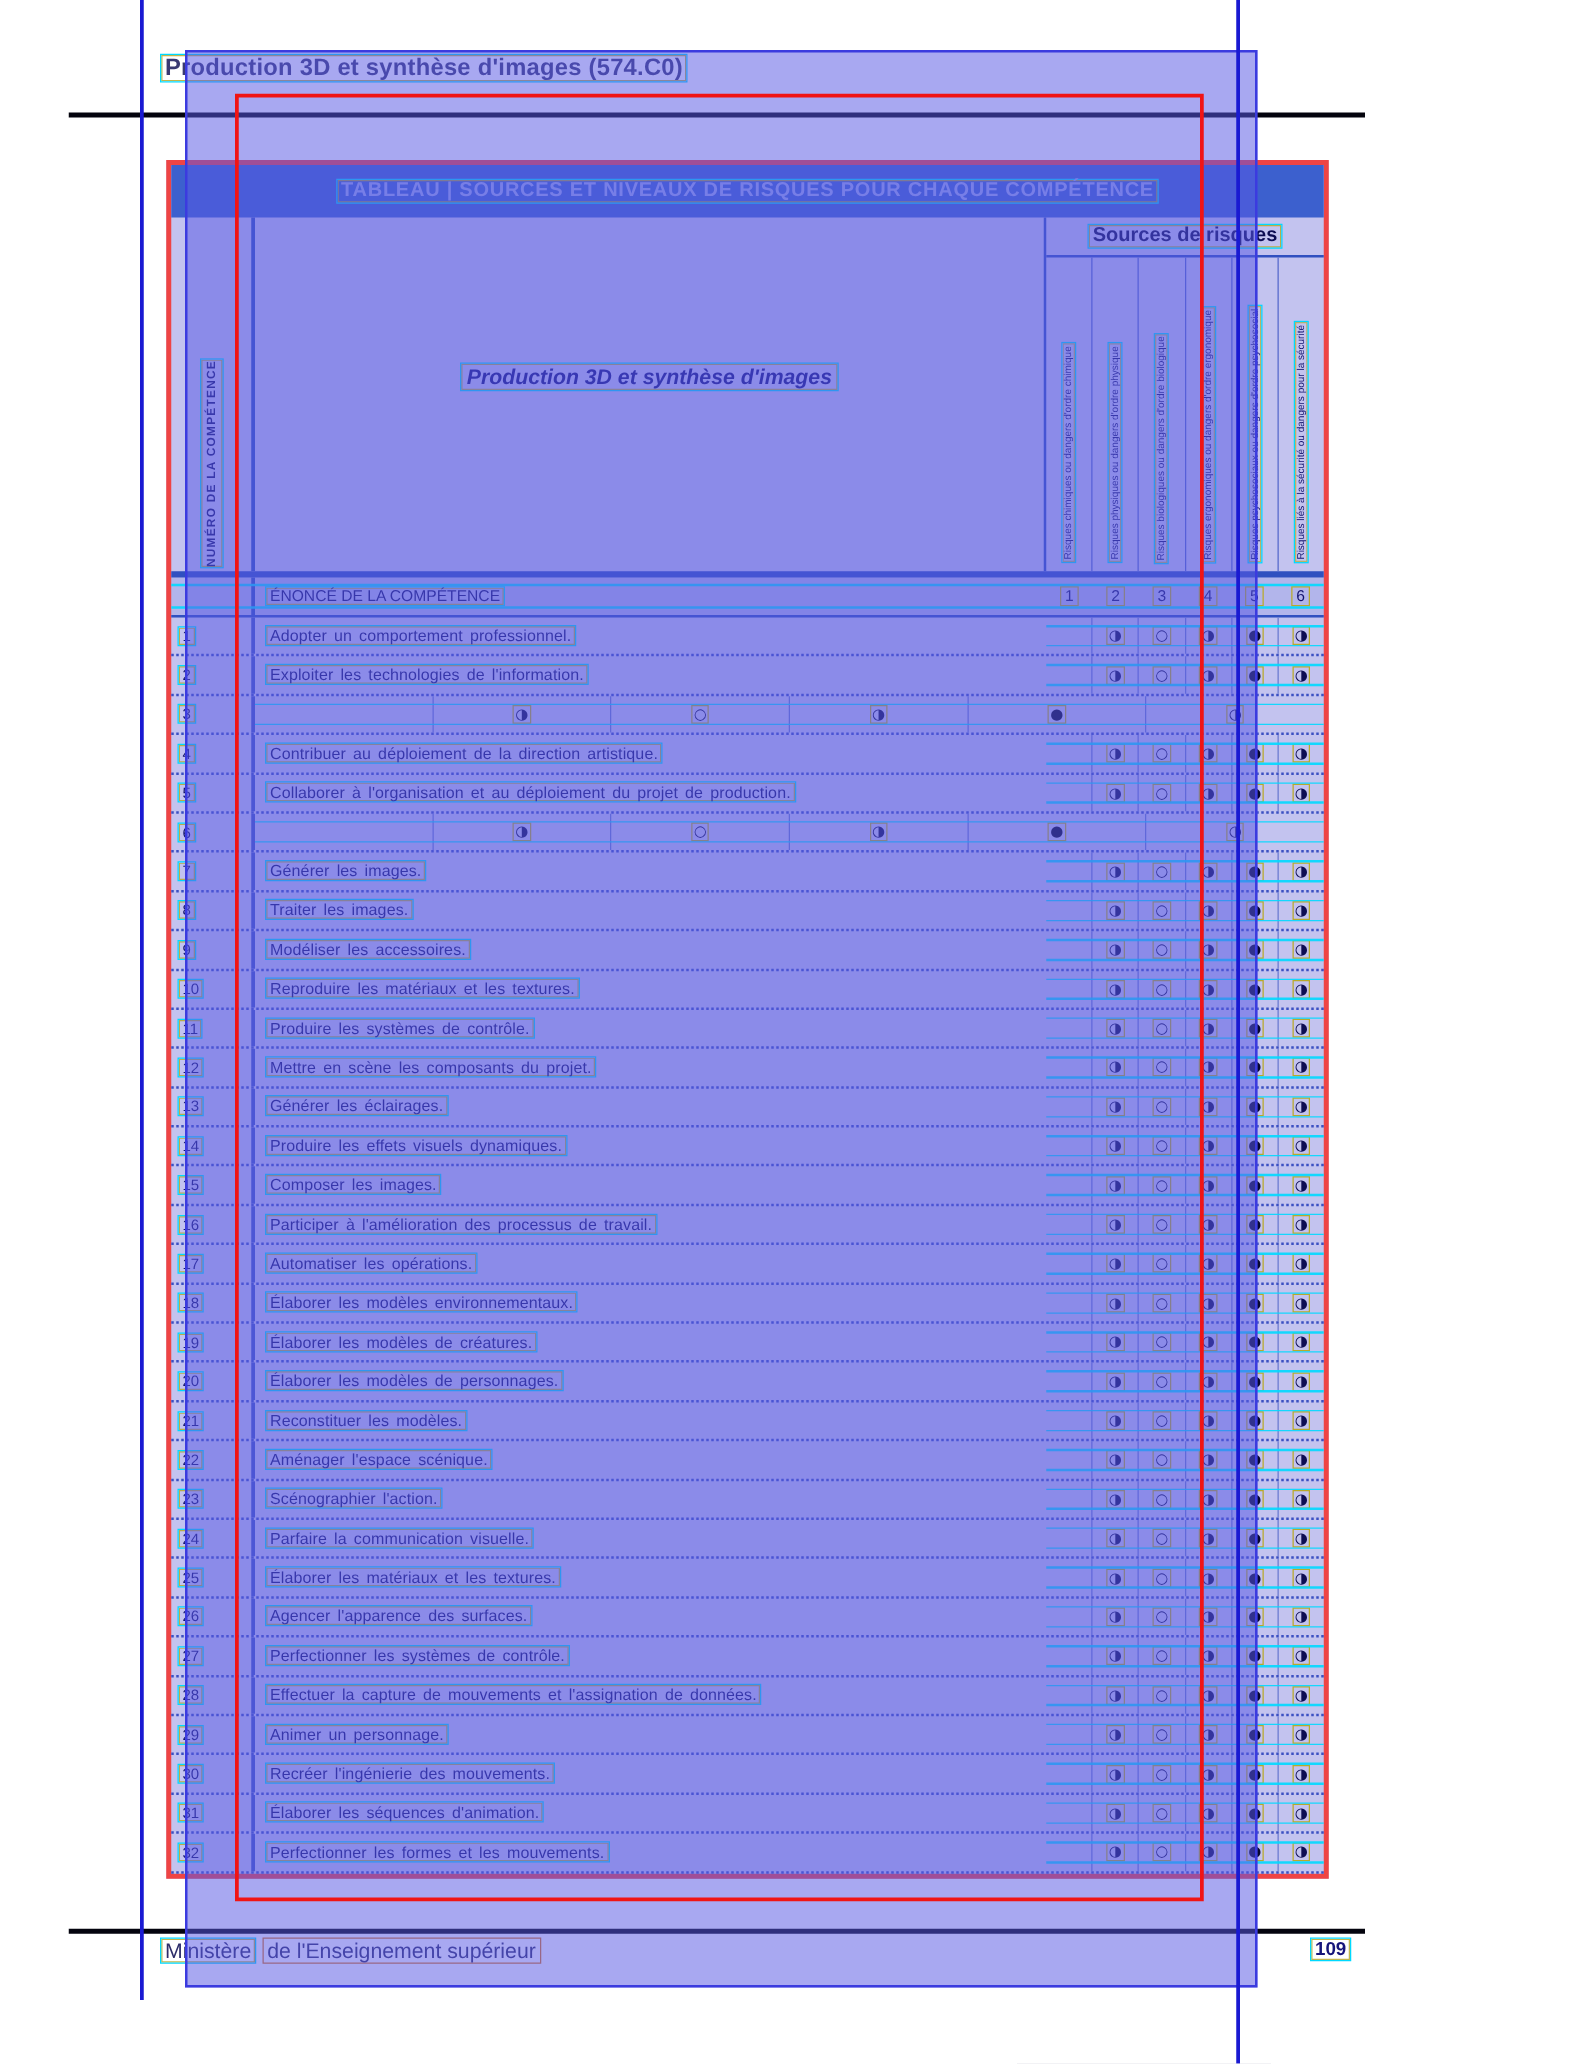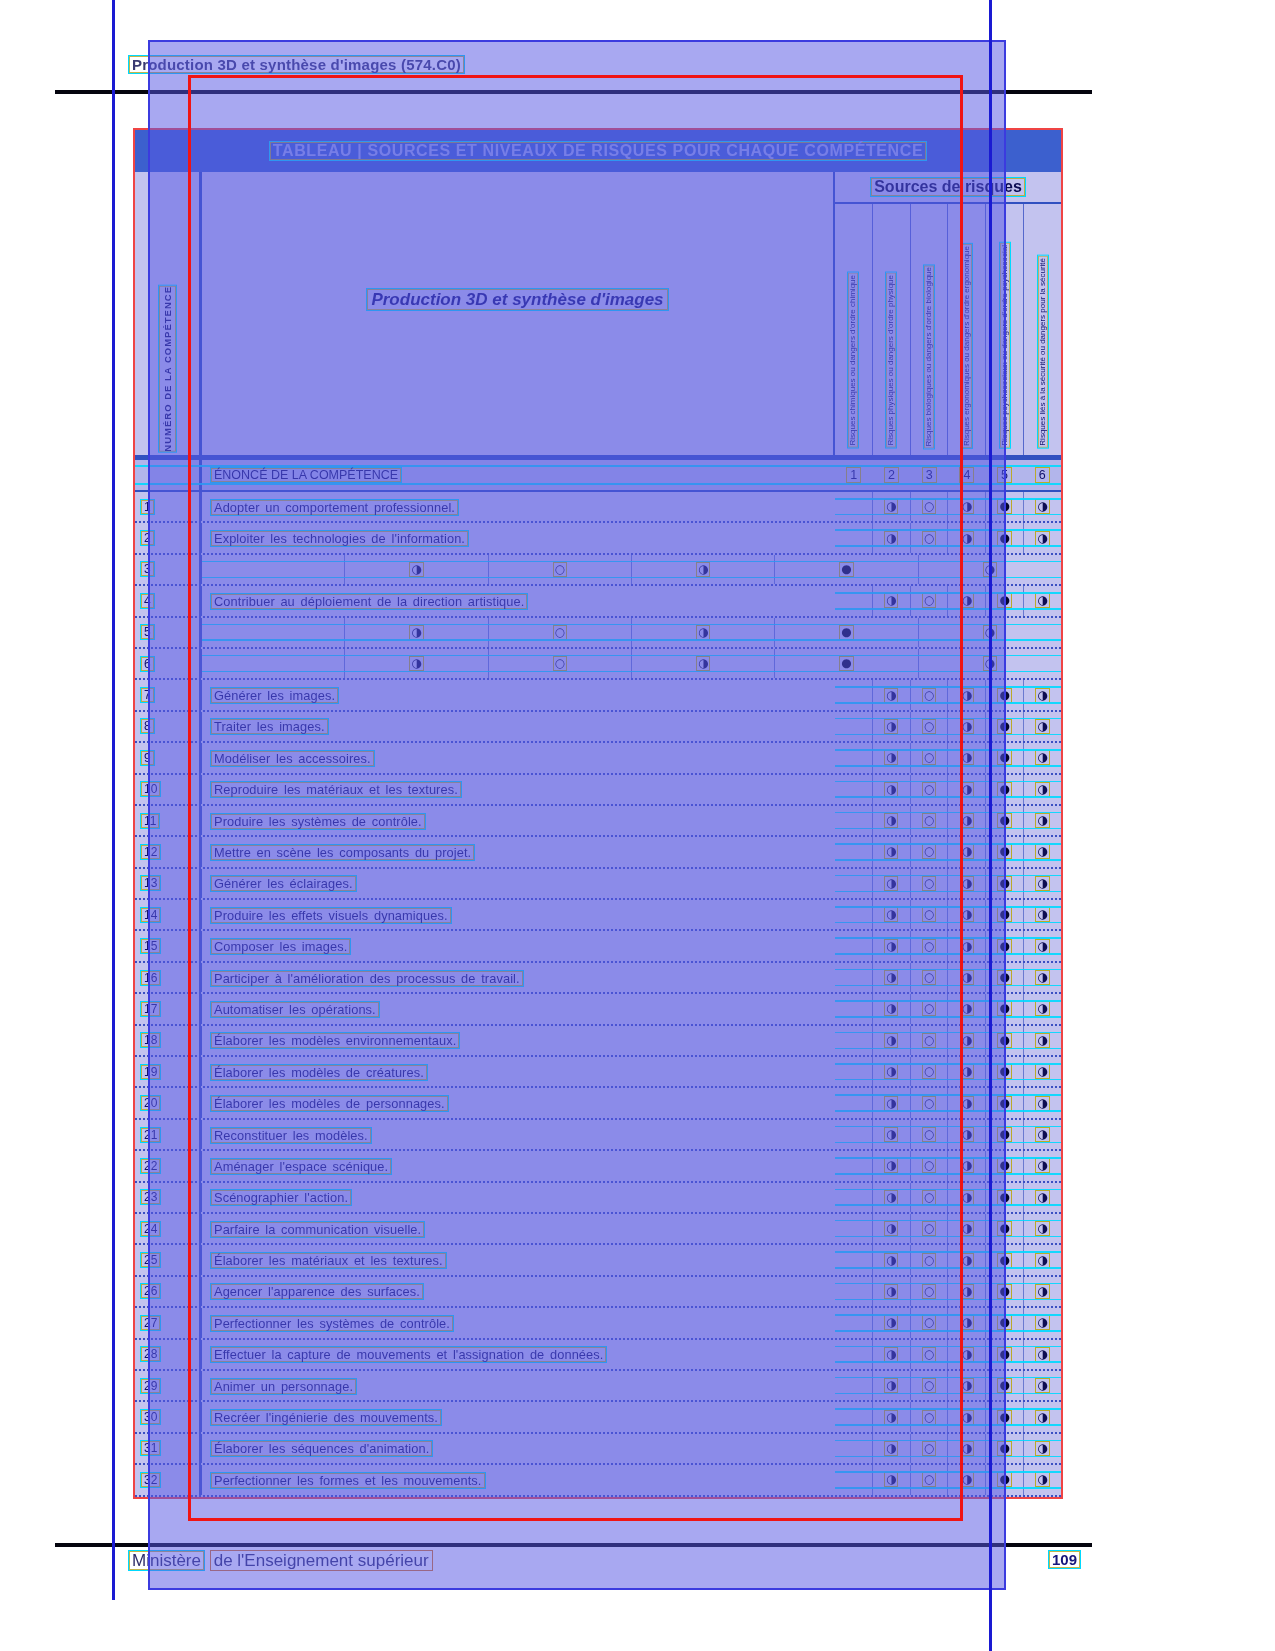--- a/index.html
+++ b/index.html
@@ -2,36 +2,36 @@
 <html style="--cyan: #00d9ff; --red: #f01414; --blue-line: #1a1ad2; --orange: #e07820;"><head>
 <meta charset="utf-8">
 <style>
   html,body { margin:0; padding:0; background:#e8e8e8; }
   .page {
     position:relative; width:1275px; height:1651px; background:#ffffff;
     font-family:"Liberation Sans", sans-serif; overflow:hidden;
   }
   
   .doc-header {
-    position:absolute; left:128px; top:56px; font-size:15px; font-weight:bold;
+    position:absolute; left:128px; top:44px; font-size:19px; font-weight:bold;
     color:#3a3a72; letter-spacing:0.2px;
   }
   .rule-top { position:absolute; left:55px; top:90px; width:1037px; height:4px; background:#04040e; }
   .rule-bottom { position:absolute; left:55px; top:1543px; width:1037px; height:4px; background:#04040e; }
   .doc-footer-left { position:absolute; left:128px; top:1551px; font-size:17px; color:#2e2e6a; }
   .doc-footer-page { position:absolute; left:1048px; top:1551px; font-size:15px; color:#15157a; font-weight:bold; }
 
   
   .t-box { border:1px solid var(--cyan); box-shadow: inset 0 0 0 1px rgba(185,169,43,0.85); padding:0 3px; }
   .o-box { border:1px solid var(--orange); padding:0 3px; }
 
   
   .risk-table {
     position:absolute; left:133px; top:128px; width:930px;
-    border:2px solid #ef4444; background:#c3c3ef; box-sizing:border-box;
+    border:4px solid #ef4444; background:#c3c3ef; box-sizing:border-box;
   }
   .banner {
     height:42px; background:#3c60ce; display:flex; align-items:center; justify-content:center;
   }
   .banner-title {
     color:#9aa8ea; font-weight:bold; font-size:16px; letter-spacing:0.6px; white-space:nowrap;
   }
   .header-grid { display:flex; height:283px; border-bottom:5px solid #3050c0; }
   .col-numero {
     width:67px; border-right:3px solid #3050c0; box-sizing:border-box;
@@ -295,20 +295,23 @@
             <div class="sym-cell">
               <span class="has">◑</span>
             </div>
           </div>
   </div>
 
   <div class="data-row">
     <div class="row-num-cell">
       <span class="row-num t-box">5</span>
     </div>
+    <div class="row-label-cell">
+      <span class="row-label t-box">Collaborer à l'organisation et au déploiement du projet de production.</span>
+    </div>
     <div class="row-symbols">
             <div class="sym-cell"></div>
             <div class="sym-cell">
               <span class="has">◑</span>
             </div>
             <div class="sym-cell">
               <span class="has">○</span>
             </div>
             <div class="sym-cell">
               <span class="has">◑</span>

